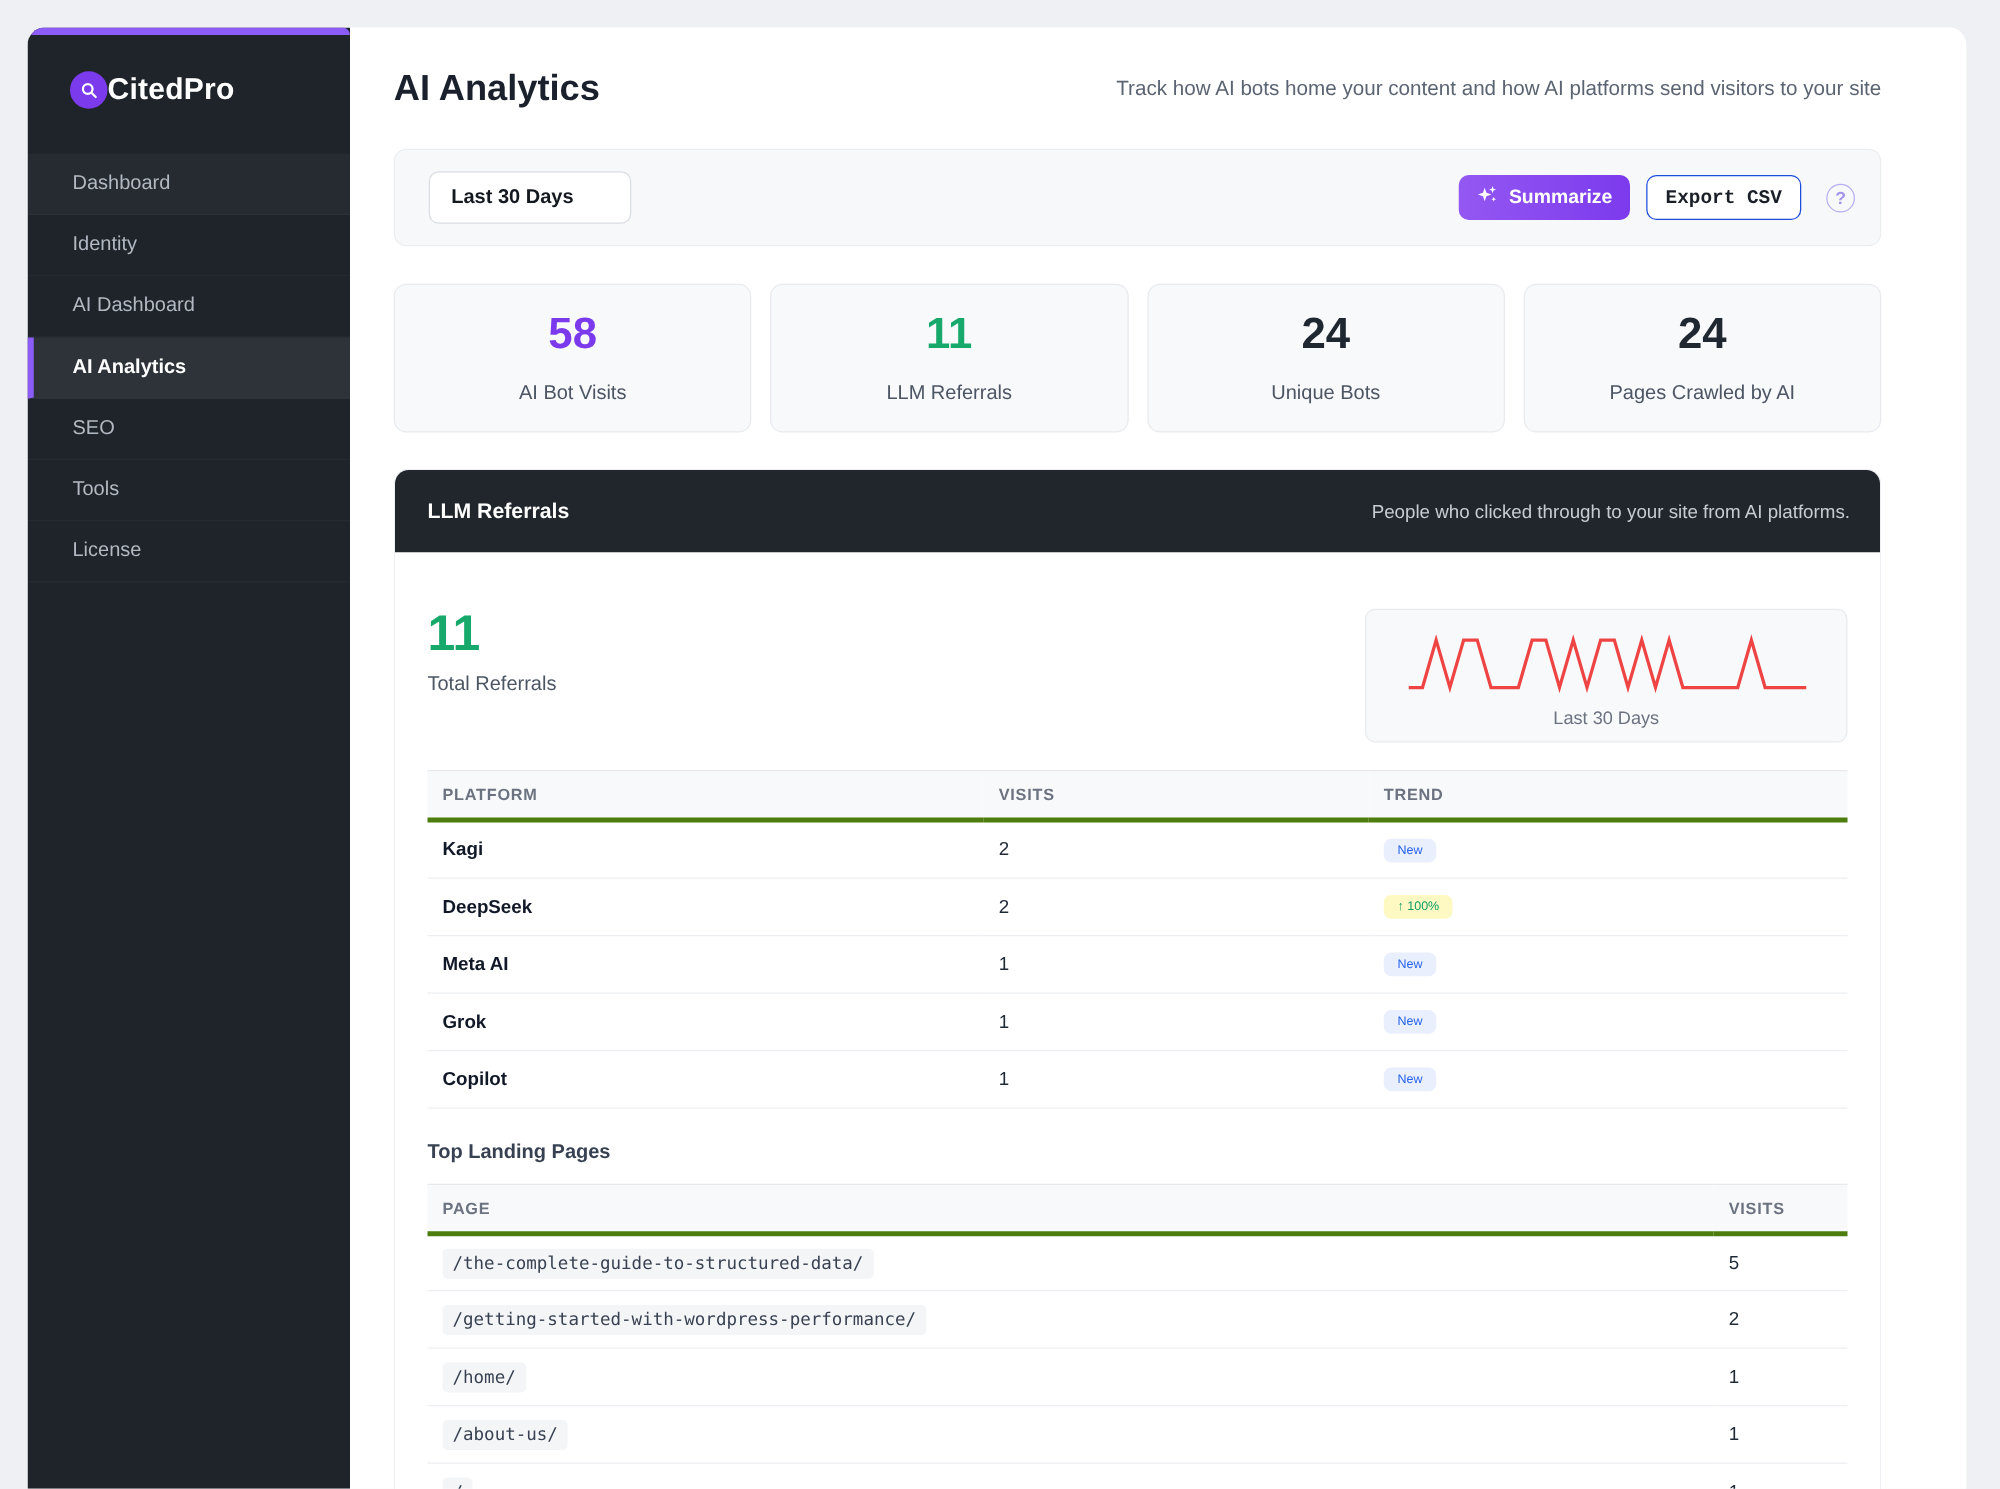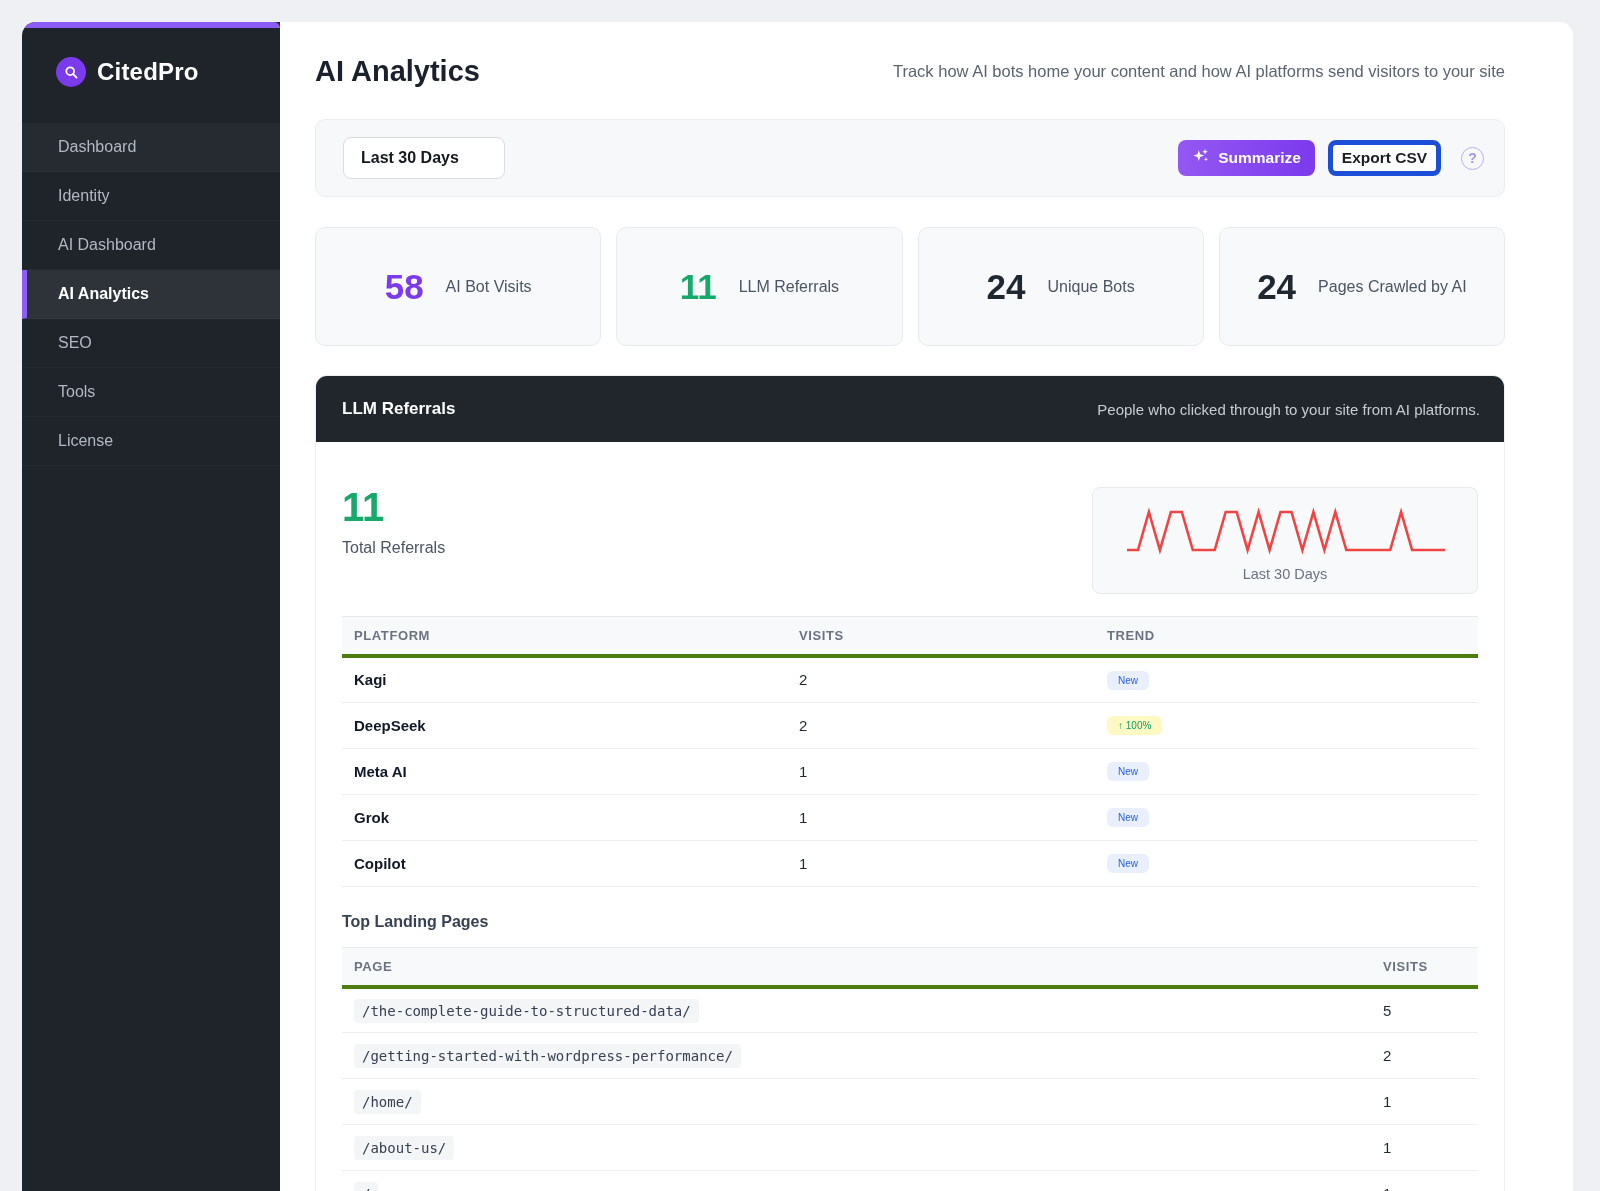--- a/index.html
+++ b/index.html
@@ -4,21 +4,21 @@
 <style>
   * { margin:0; padding:0; box-sizing:border-box; }
   html,body { width:1600px; height:1191px; overflow:hidden; background:#eff0f3;
               font-family:"Liberation Sans", sans-serif; }
   .window { position:absolute; left:22px; top:22px; width:1551px; height:1169px;
             background:#ffffff; border-radius:14px 14px 0 0; display:flex; overflow:hidden; }
 
   
   .sidebar { width:258px; background:#1e242a; flex:0 0 258px; display:flex; flex-direction:column; }
   .side-accent { height:6px; background:#8b5cf6; border-radius:14px 14px 0 0; }
-  .brand { display:flex; align-items:center; gap:11px; padding:29px 0 0 34px; }
+  .brand { display:flex; align-items:center; padding:29px 0 0 34px; }
   .brand-badge { width:30px; height:30px; border-radius:50%; background:#7c3aed;
                  display:flex; align-items:center; justify-content:center; }
   .brand-name { color:#ffffff; font-size:24px; font-weight:bold; letter-spacing:.2px; }
   .nav { margin-top:36px; display:flex; flex-direction:column; }
   .nav-item { height:49px; display:flex; align-items:center; padding-left:36px;
               color:#b3b9c2; font-size:16px; cursor:pointer;
               border-bottom:1px solid rgba(255,255,255,0.03); }
   .nav-item.hover { background:rgba(255,255,255,0.035); }
   .nav-item.active { background:rgba(255,255,255,0.07); color:#ffffff; font-weight:bold;
                      border-left:5px solid #8b5cf6; padding-left:31px; }
@@ -32,29 +32,29 @@
   .toolbar { margin-top:31px; height:78px; background:#f7f8fa; border:1px solid #ebedf0;
              border-radius:10px; display:flex; align-items:center; padding:0 20px 0 27px; }
   .range-select { width:162px; height:42px; background:#ffffff; border:1px solid #d9dce1;
                   border-radius:8px; display:flex; align-items:center; padding-left:17px;
                   font-size:16px; font-weight:bold; color:#14181f; cursor:pointer; }
   .toolbar-spacer { flex:1; }
   .btn { height:36px; border-radius:8px; display:flex; align-items:center; justify-content:center;
          font-size:15.5px; font-weight:bold; cursor:pointer; }
   .btn-summarize { width:137px; color:#ffffff; gap:8px;
                    background:linear-gradient(90deg,#9458f2,#7c3aed); }
-  .btn-export { width:113px; margin-left:13px; background:#ffffff; color:#1a1f27;
-                border:5px solid #1d4ed8; }
+  .btn-export { width:124px; margin-left:13px; background:#ffffff; color:#1a1f27;
+                border:1px solid #1d4ed8;font-family:Liberation Mono, monospace; }
   .help-circle { width:23px; height:23px; margin-left:20px; border-radius:50%;
                  border:1.6px solid #b9aef2; color:#a394ee; font-size:14px; font-weight:bold;
                  display:flex; align-items:center; justify-content:center; cursor:pointer; }
 
   .stats { margin-top:30px; display:grid; grid-template-columns:repeat(4,1fr); gap:15px; }
   .stat-card { height:119px; background:#f8f9fb; border:1px solid #e8eaee; border-radius:10px;
-               display:flex; flex-direction:row; align-items:center; justify-content:center; gap:22px; }
+               display:flex; flex-direction:column; align-items:center; justify-content:center; gap:22px; }
   .stat-value { font-size:35px; font-weight:bold; line-height:1; }
   .stat-label { font-size:16px; color:#4b5563; }
 
   .panel { margin-top:29px; border-radius:12px; border:1px solid #edeef1; border-bottom:none; }
   .panel-head { height:66px; background:#20262c; border-radius:11px 11px 0 0;
                 display:flex; align-items:center; justify-content:space-between; padding:0 24px 0 26px; }
   .panel-title { color:#ffffff; font-size:17px; font-weight:bold; }
   .panel-sub { color:#c7ccd3; font-size:15px; }
   .panel-body { padding:45px 26px 30px 26px; background:#ffffff; }
 

